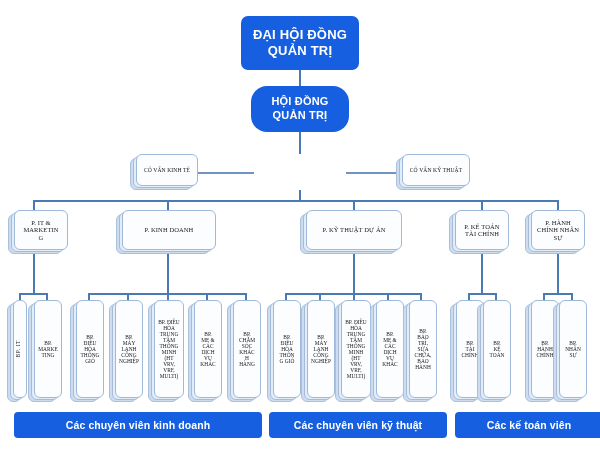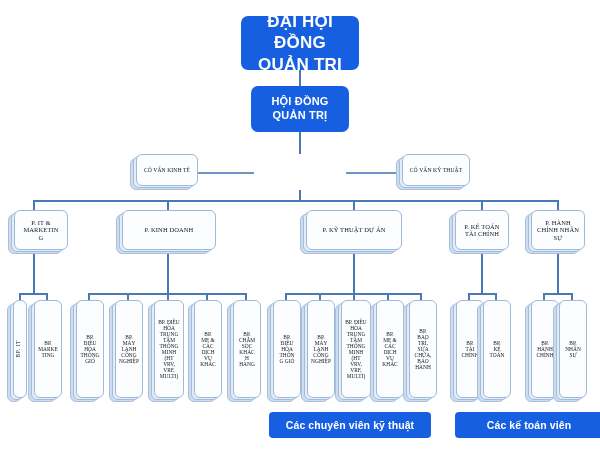--- a/index.html
+++ b/index.html
@@ -127,28 +127,28 @@
   <div class="ln v" style="left:285px;top:293px;height:7px;"></div>
   <div class="ln v" style="left:319px;top:293px;height:7px;"></div>
   <div class="ln v" style="left:353px;top:293px;height:7px;"></div>
   <div class="ln v" style="left:387px;top:293px;height:7px;"></div>
   <div class="ln v" style="left:420px;top:293px;height:7px;"></div>
   <div class="ln v" style="left:468px;top:293px;height:7px;"></div>
   <div class="ln v" style="left:495px;top:293px;height:7px;"></div>
   <div class="ln v" style="left:543px;top:293px;height:7px;"></div>
   <div class="ln v" style="left:571px;top:293px;height:7px;"></div>
 
-  <div class="blue-node" style="left:241px;top:16px;width:118px;height:54px;font-size:17px;">
+  <div class="blue-node" style="left:241px;top:16px;width:118px;height:54px;font-size:13px;">
     <div>
       <div>ĐẠI HỘI ĐỒNG</div>
       <div>QUẢN TRỊ</div>
     </div>
   </div>
 
-  <div class="blue-node" style="left:251px;top:86px;width:98px;height:46px;font-size:11px;">
+  <div class="blue-node" style="left:251px;top:86px;width:98px;height:46px;font-size:11px;border-radius:16px;">
     <div>
       <div>HỘI ĐỒNG</div>
       <div>QUẢN TRỊ</div>
     </div>
   </div>
 
 
   <div class="stack advisor" style="left:136px;top:154px;width:62px;height:32px;">
     <div class="shadow2"></div>
     <div class="shadow1"></div>
@@ -326,22 +326,25 @@
   </div>
 
   <div class="stack unit" style="left:559px;top:300px;width:28px;height:98px;">
     <div class="shadow2"></div>
     <div class="shadow1"></div>
     <div class="face">
       <span>BP.<br>NHÂN<br>SỰ</span>
     </div>
   </div>
 
-
-  <div class="bar" style="left:269px;top:412px;width:162px;height:26px;align-items:center;">
+  <div class="bar" style="left:14px;top:412px;width:248px;height:26px;">
+    <span>Các chuyên viên kinh doanh</span>
+  </div>
+
+  <div class="bar" style="left:269px;top:412px;width:178px;height:26px;align-items:center;">
     <span>Các chuyên viên kỹ thuật</span>
   </div>
 
   <div class="bar" style="left:455px;top:412px;width:148px;height:26px;">
     <span>Các kế toán viên</span>
   </div>
 
 </div>
 
 </body></html>

